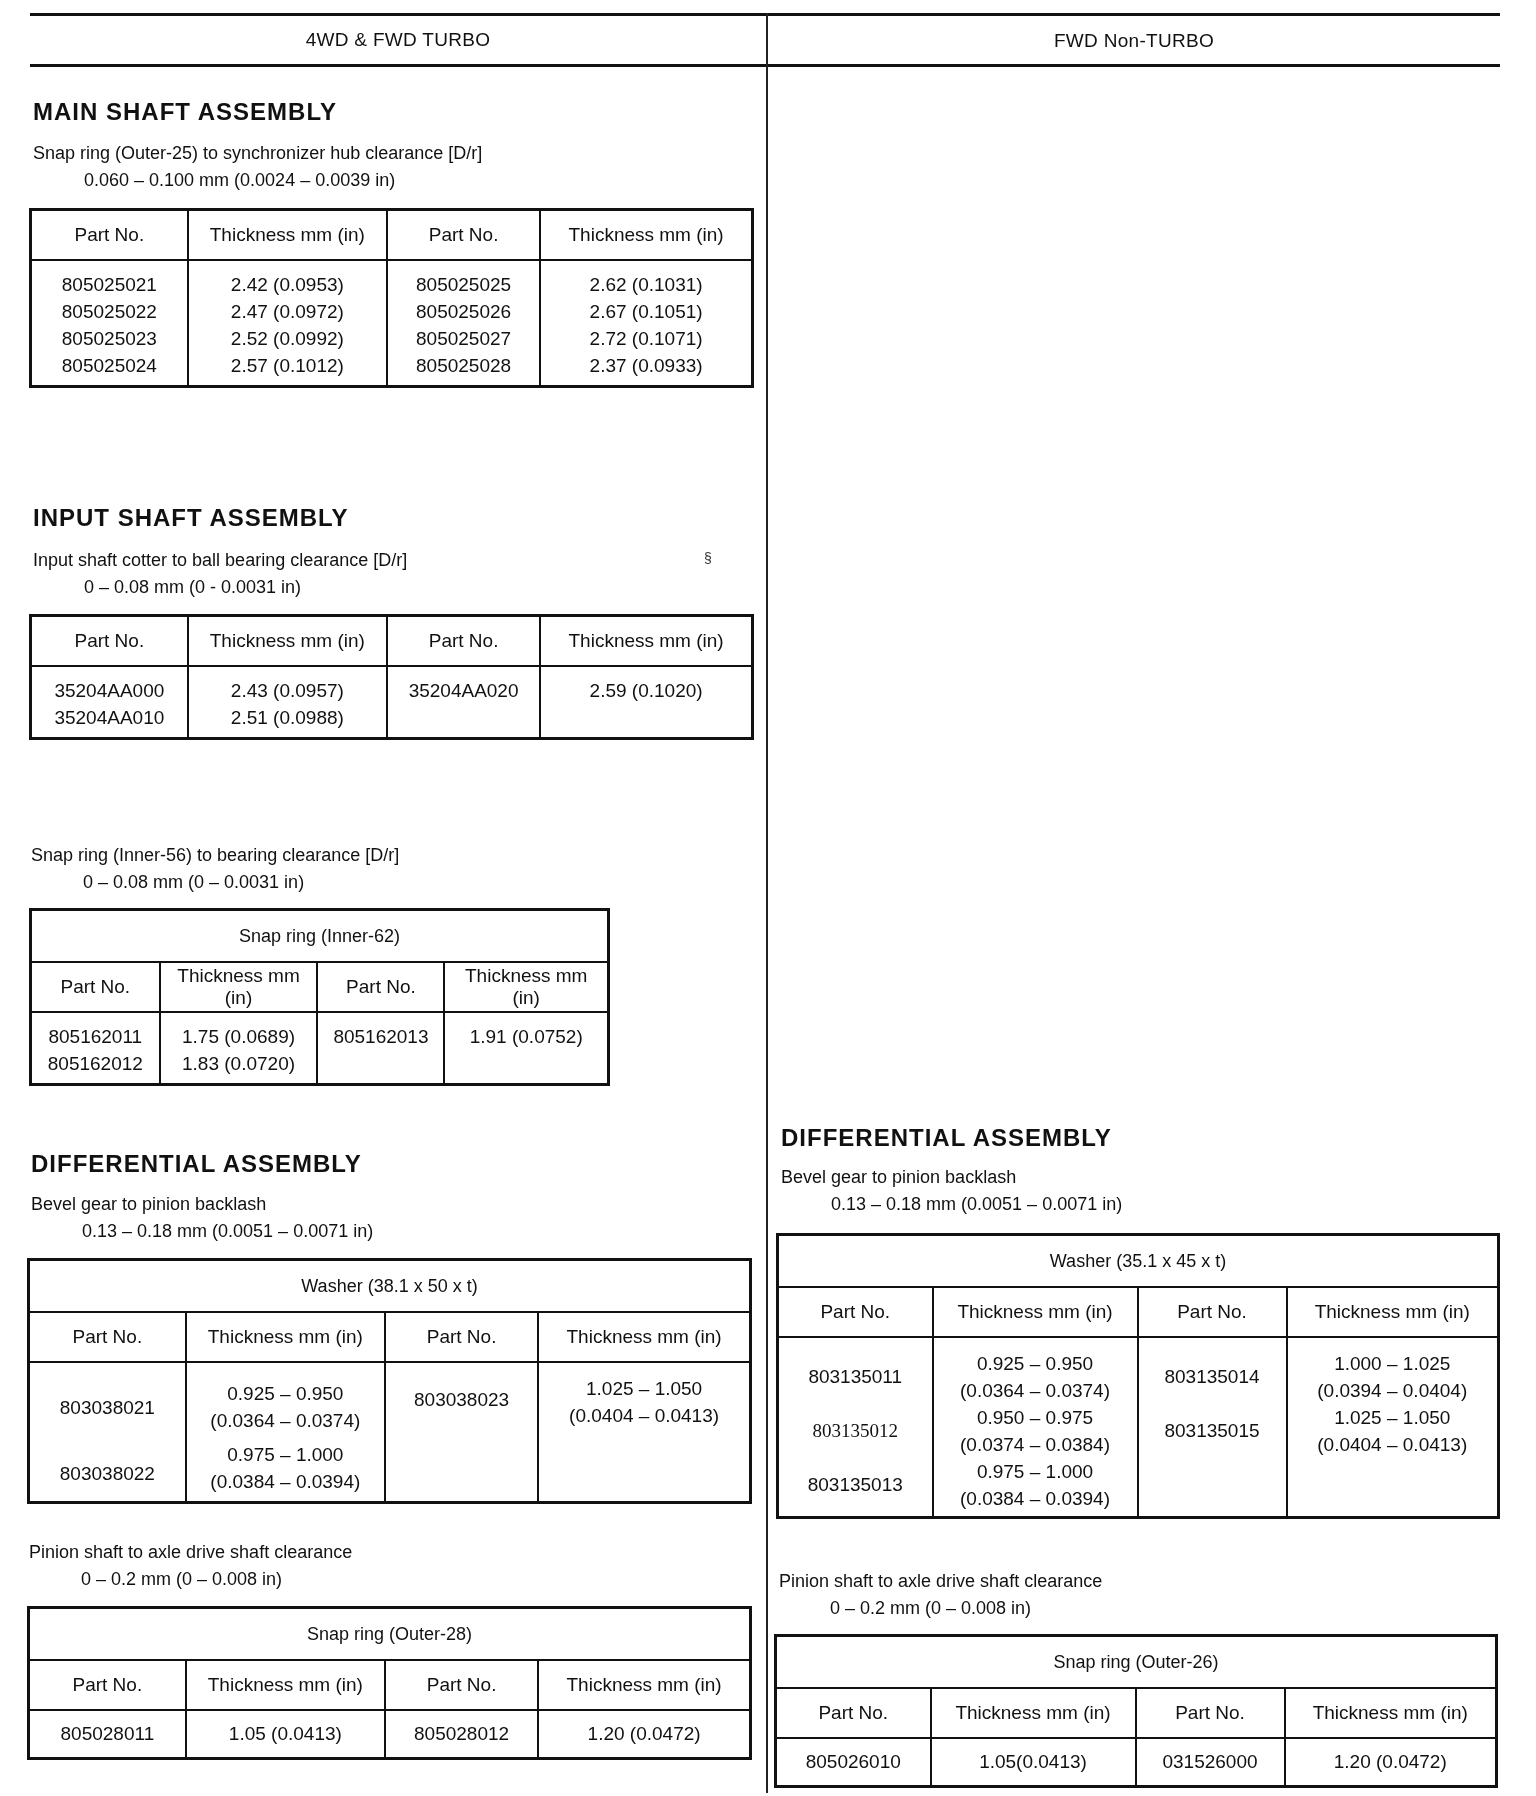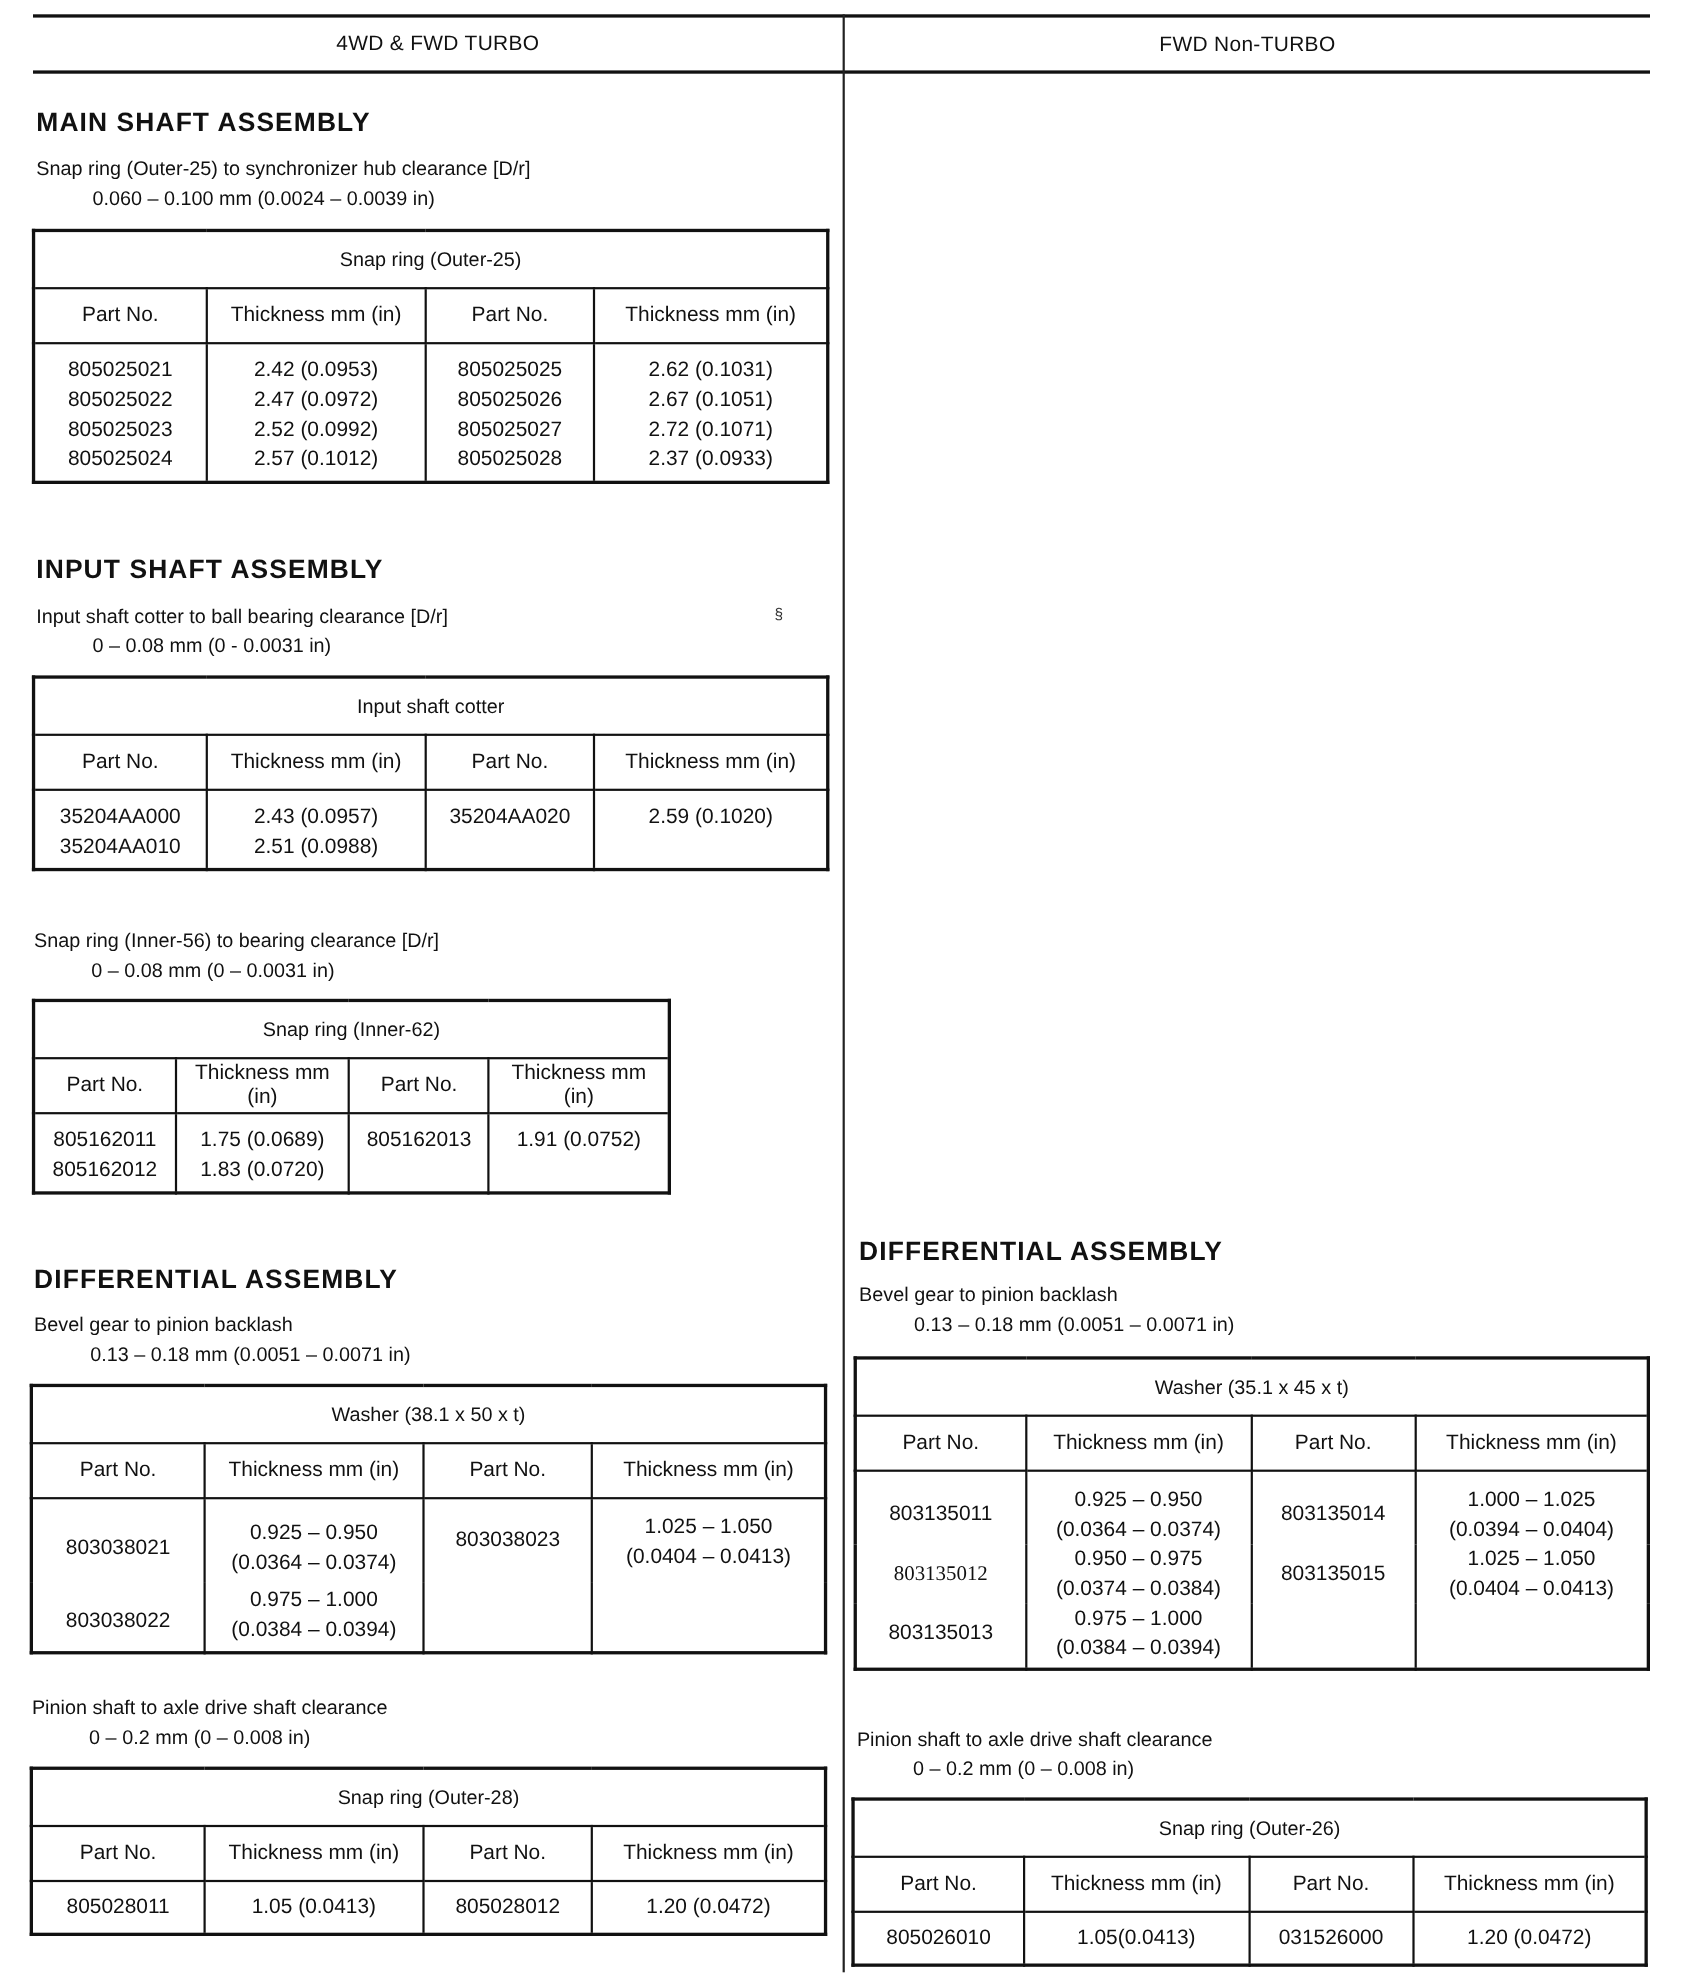--- a/index.html
+++ b/index.html
@@ -47,23 +47,20 @@
 <div class="spec-value" style="left:84px; top:170px;">0.060 – 0.100 mm (0.0024 – 0.0039 in)</div>
 
 <table class="spec" style="left:29px; top:208px; width:725px;">
   <colgroup>
       <col style="width:157px">
       <col style="width:199px">
       <col style="width:153px">
       <col style="width:212px">
     </colgroup>
   <tbody>
-      <tr>
-        <th class="cap" colspan="4">Snap ring (Outer-25)</th>
-      </tr>
   <tr>
     <th class="hd">Part No.</th>
     <th class="hd">Thickness  mm (in)</th>
     <th class="hd">Part No.</th>
     <th class="hd">Thickness  mm (in)</th>
   </tr>
   <tr>
     <td class="data">
       <span class="cellline">805025021</span>
       <span class="cellline">805025022</span>
@@ -98,23 +95,20 @@
 <div class="spec-value" style="left:84px; top:577px;">0 – 0.08 mm (0 - 0.0031 in)</div>
 
 <table class="spec" style="left:29px; top:614px; width:725px;">
   <colgroup>
       <col style="width:157px">
       <col style="width:199px">
       <col style="width:153px">
       <col style="width:212px">
     </colgroup>
   <tbody>
-      <tr>
-        <th class="cap" colspan="4">Input shaft cotter</th>
-      </tr>
   <tr>
     <th class="hd">Part No.</th>
     <th class="hd">Thickness  mm (in)</th>
     <th class="hd">Part No.</th>
     <th class="hd">Thickness  mm (in)</th>
   </tr>
   <tr>
     <td class="data">
       <span class="cellline">35204AA000</span>
       <span class="cellline">35204AA010</span>

